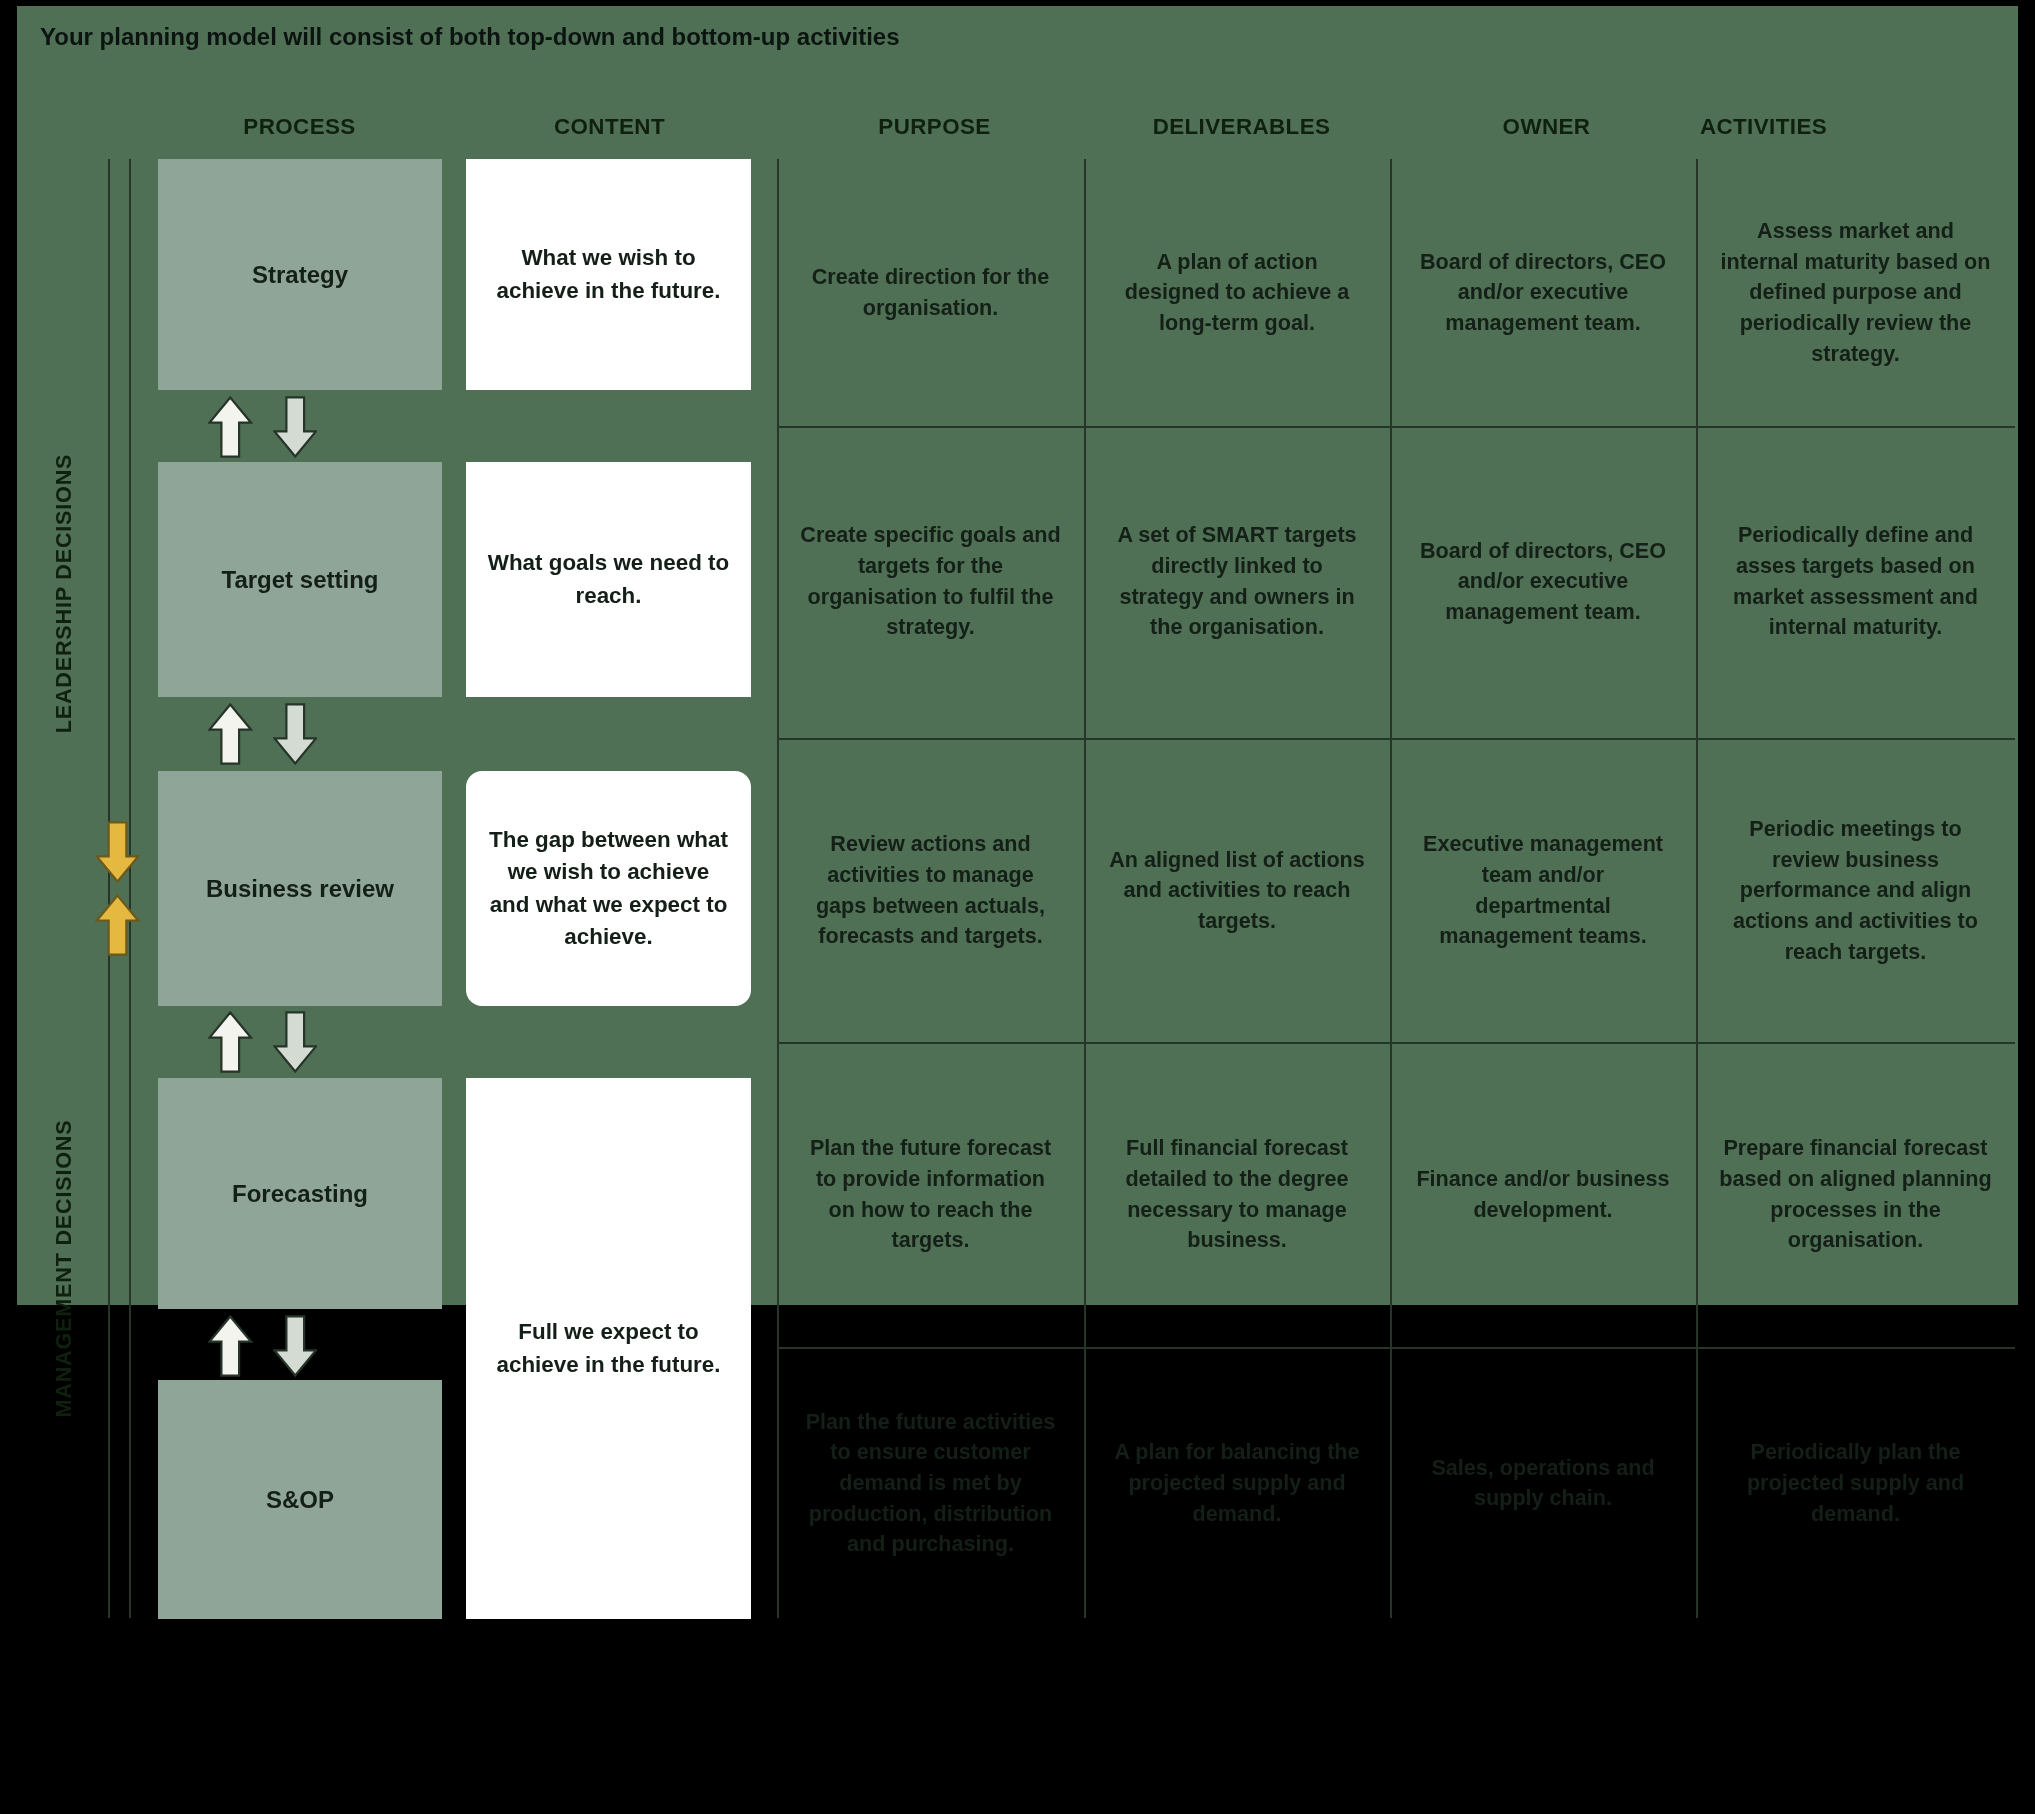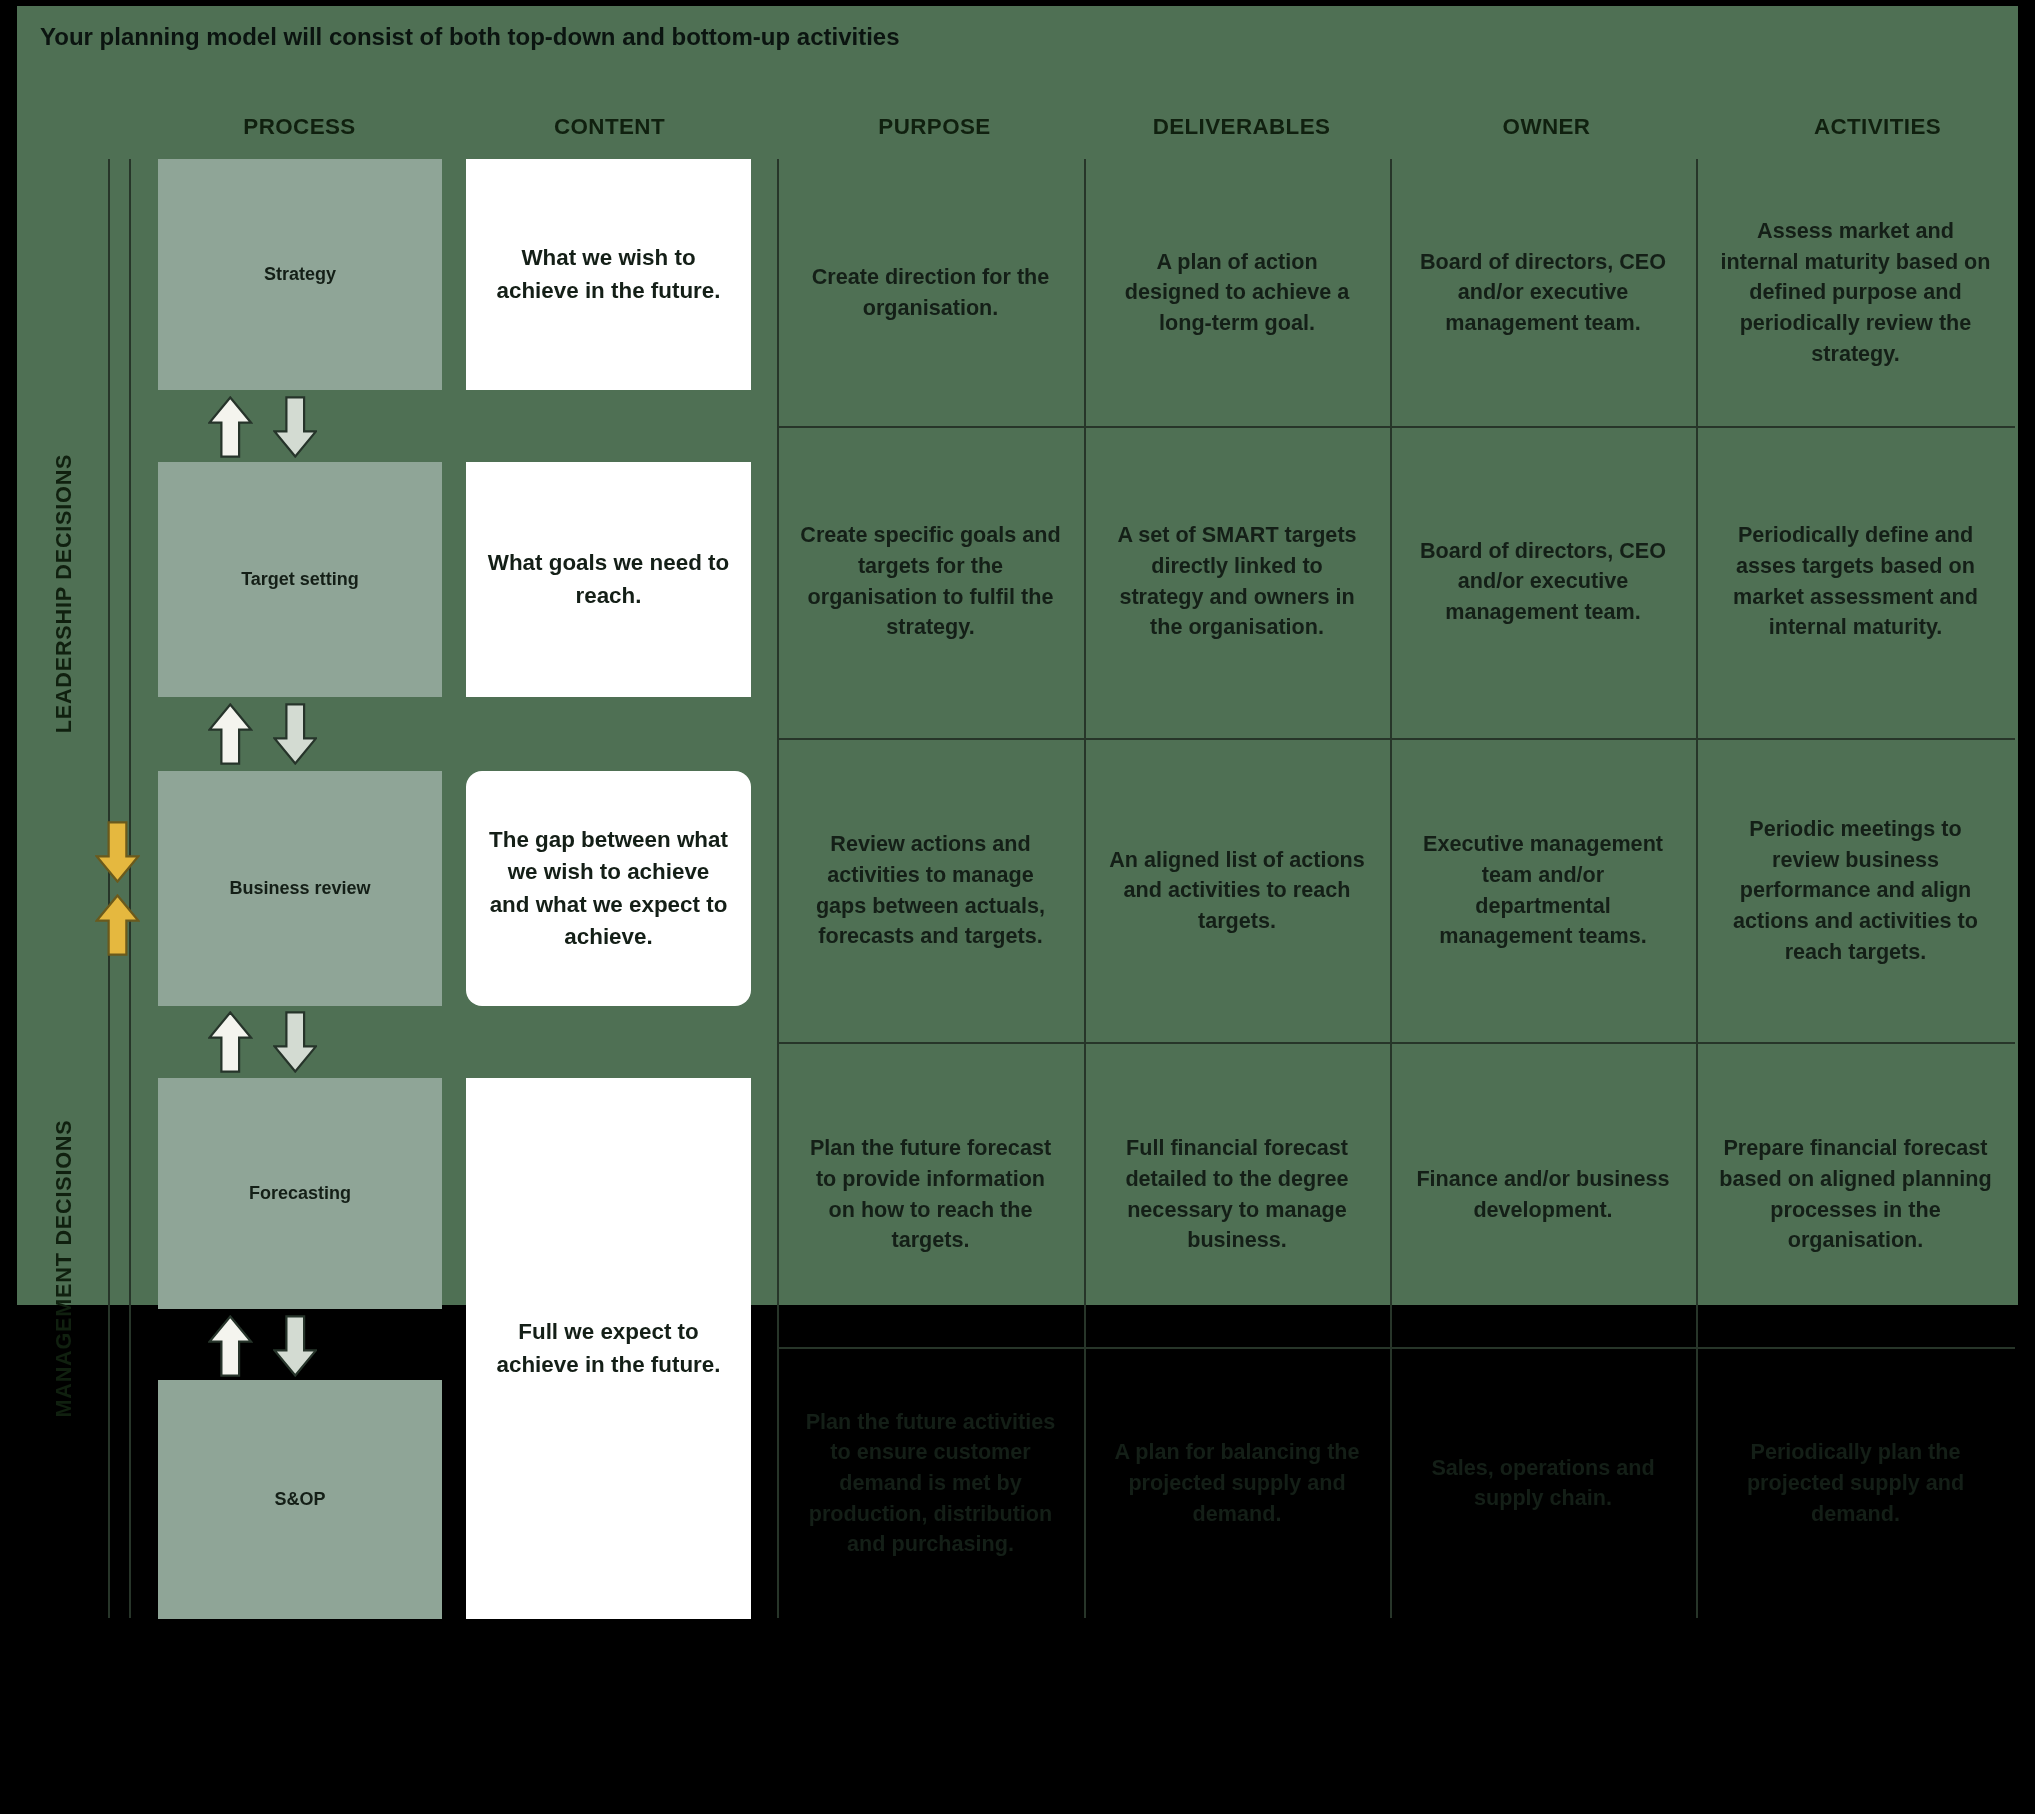--- a/index.html
+++ b/index.html
@@ -7,21 +7,21 @@
           font-family:"Liberation Sans", sans-serif;color:#141f17;}
   .panel{position:absolute;left:17px;top:6.2px;width:2001px;height:1299px;background:#4f7054;}
   .title{position:absolute;left:23px;top:17px;font-size:24px;font-weight:700;color:#0b1410;}
   .col-head{position:absolute;top:108px;height:28px;text-align:center;font-size:22.4px;font-weight:700;
             letter-spacing:0.4px;color:#10200f;}
   .rail{position:absolute;top:153px;height:1459px;width:2.3px;background:#273529;}
   .side-label{position:absolute;width:370px;height:31px;line-height:31px;text-align:center;
               font-size:21.6px;font-weight:700;letter-spacing:0.8px;color:#10200f;
               transform:rotate(-90deg);}
   .pbox{position:absolute;left:141px;width:284px;background:#8fa597;display:flex;align-items:center;
-        justify-content:center;text-align:center;font-size:18px;font-weight:600;}
+        justify-content:center;text-align:center;font-size:24px;font-weight:600;}
   .cbox{position:absolute;left:449px;width:285px;background:#ffffff;display:flex;align-items:center;
         justify-content:center;text-align:center;font-size:22.4px;font-weight:600;line-height:1.45;
         padding:0 21.6px;box-sizing:border-box;}
   .cell{position:absolute;display:flex;align-items:center;justify-content:center;text-align:center;
         font-size:21.6px;font-weight:600;line-height:1.42;padding:0 23px;box-sizing:border-box;}
   .vline{position:absolute;top:153px;height:1459px;width:2.3px;background:#273529;}
   .hline{position:absolute;left:760px;width:1238px;height:2.3px;background:#273529;}
   .arrpair{position:absolute;left:191px;width:109px;height:62px;display:flex;gap:20px;}
   .arr{width:45px;height:62px;display:block;}
   .arr.up path{fill:#f4f4ee;stroke:#26342a;stroke-width:3;}
@@ -35,21 +35,21 @@
 <div class="canvas">
   <div class="panel">
 
     <div class="title">Your planning model will consist of both top-down and bottom-up activities</div>
 
     <div class="col-head" style="left:136px;width:293px;">PROCESS</div>
     <div class="col-head" style="left:446px;width:293px;">CONTENT</div>
     <div class="col-head" style="left:771px;width:293px;">PURPOSE</div>
     <div class="col-head" style="left:1078px;width:293px;">DELIVERABLES</div>
     <div class="col-head" style="left:1383px;width:293px;">OWNER</div>
-    <div class="col-head" style="left:1714px;width:293px;">ACTIVITIES</div>
+    <div class="col-head" style="left:1600px;width:293px;">ACTIVITIES</div>
 
     <div class="rail" style="left:91px;"></div>
     <div class="rail" style="left:112px;"></div>
 
     <div class="side-label" style="left:-139px;top:572px;">LEADERSHIP DECISIONS</div>
     <div class="side-label" style="left:-139px;top:1247px;">MANAGEMENT DECISIONS</div>
 
     <div class="gold-wrap" style="top:815px;">
       <svg class="arr gold" viewBox="0 0 60 84">
           <path d="M30 82 L2 48 L18 48 L18 2 L42 2 L42 48 L58 48 Z"></path>

